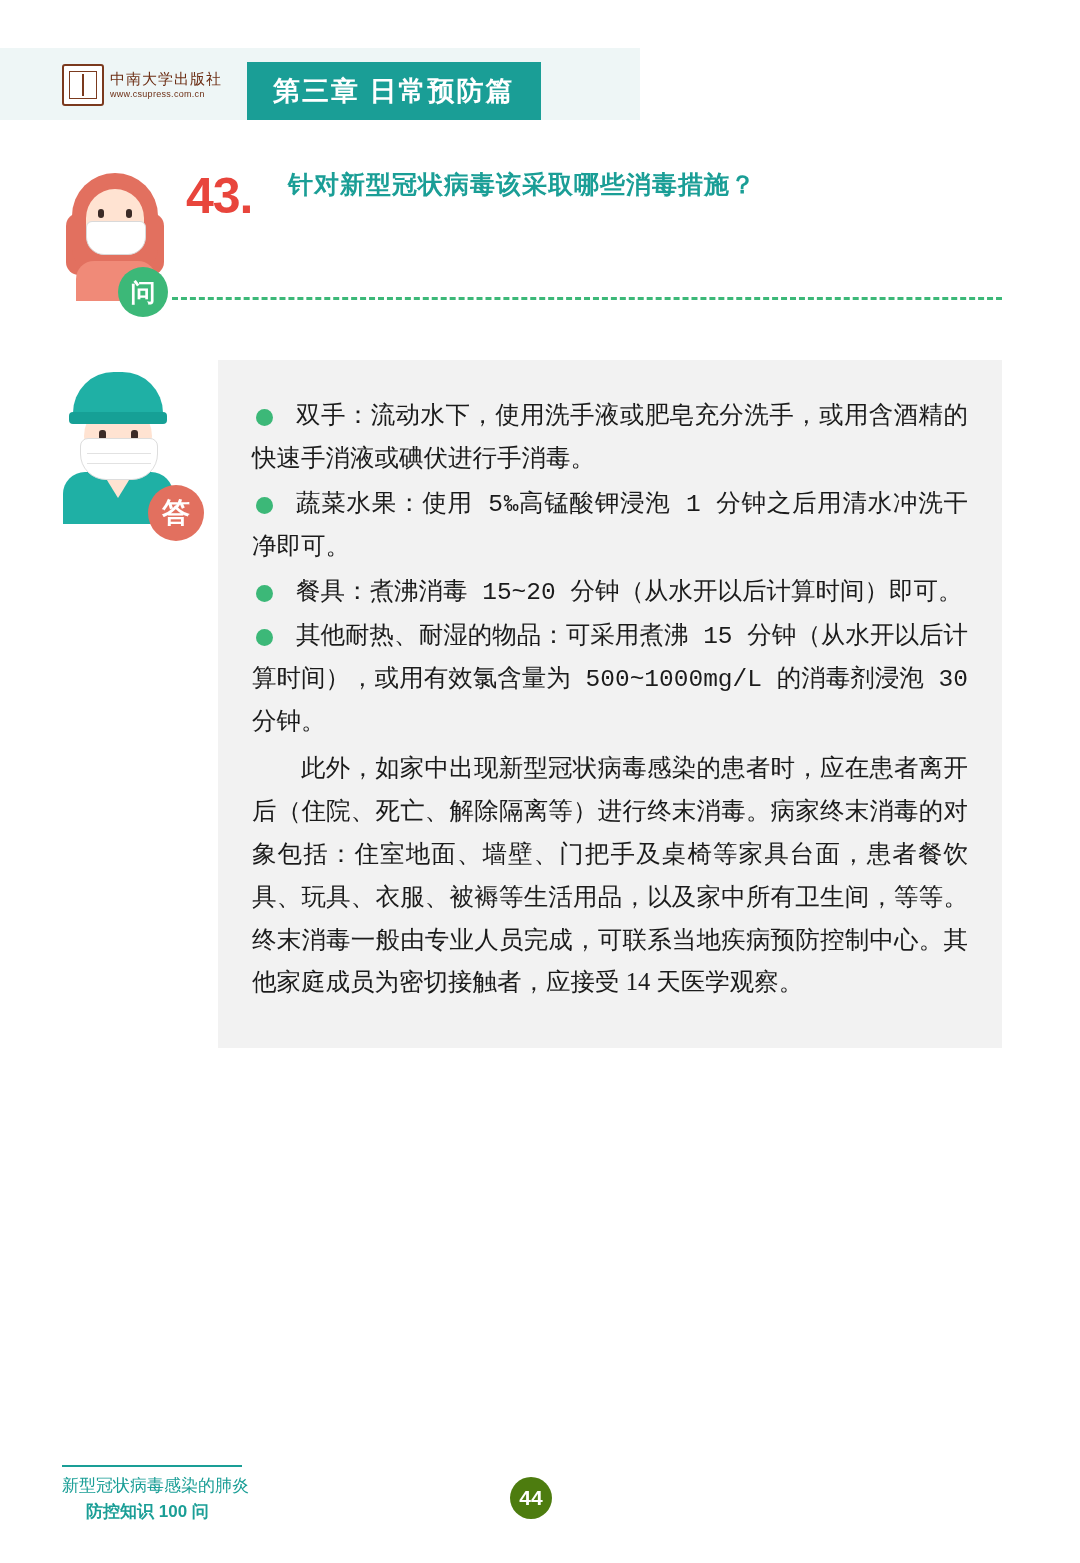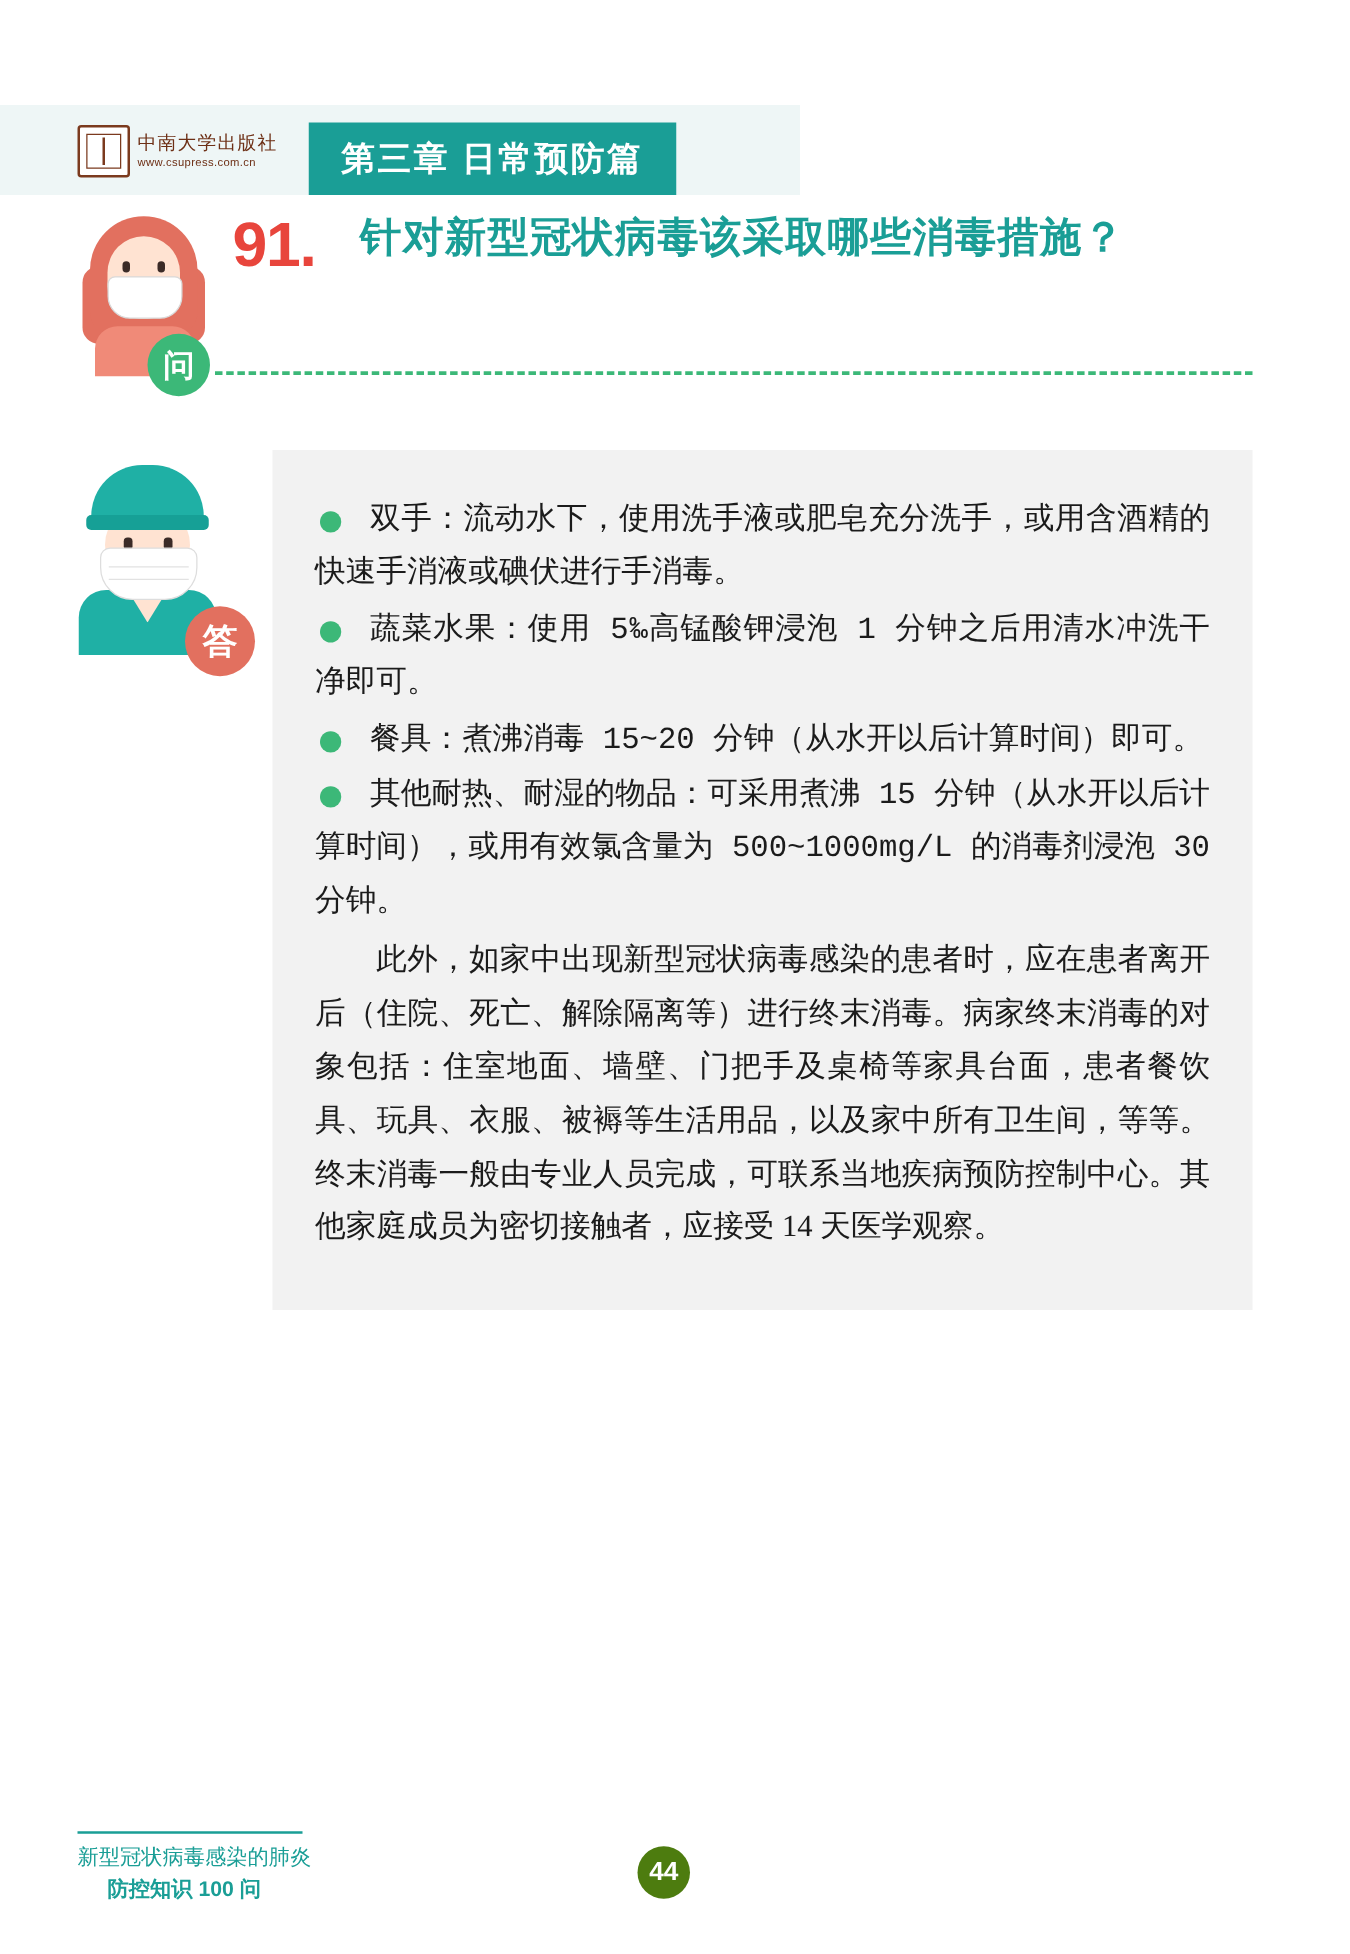--- a/index.html
+++ b/index.html
@@ -15,21 +15,20 @@
     overflow: hidden;
   }
 
   
   .header {
     position: absolute;
     top: 0;
     left: 0;
     width: 888px;
     height: 140px;
-    margin-top: 36px;
   }
   .header-band {
     position: absolute;
     left: 0;
     top: 48px;
     width: 640px;
     height: 72px;
     background: #eef6f6;
   }
   .publisher-logo {
@@ -208,21 +207,21 @@
     font-weight: bold;
     color: #e8453c;
     font-family: "Liberation Sans", sans-serif;
     letter-spacing: -1px;
   }
   .q-title {
     position: absolute;
     left: 288px;
     top: 12px;
     width: 700px;
-    font-size: 33px;
+    font-size: 25px;
     line-height: 1.42;
     font-weight: bold;
     color: #1a9e96;
     font-family: "Liberation Sans", sans-serif;
     letter-spacing: 1px;
   }
   .divider {
     position: absolute;
     left: 172px;
     top: 142px;
@@ -443,21 +442,21 @@
     <div class="hair-left"></div>
     <div class="hair-right"></div>
     <div class="hair"></div>
     <div class="face"></div>
     <div class="eye l"></div>
     <div class="eye r"></div>
     <div class="mask"></div>
     <div class="body"></div>
   </div>
   <div class="q-badge">问</div>
-  <div class="q-number">91.</div>
+  <div class="q-number">43.</div>
   <div class="q-title">针对新型冠状病毒该采取哪些消毒措施？</div>
   <div class="divider"></div>
 </div>
 
 <div class="answer-area">
   <div class="a-avatar">
     <div class="body"></div>
     <div class="collar"></div>
     <div class="face"></div>
     <div class="cap"></div>

